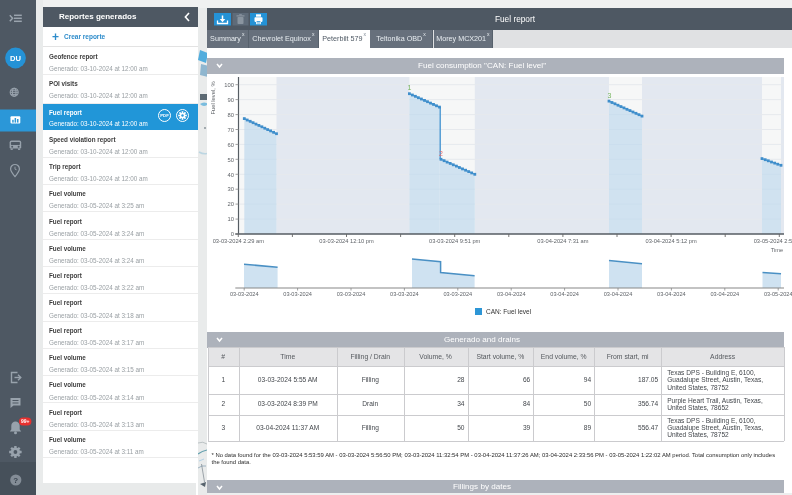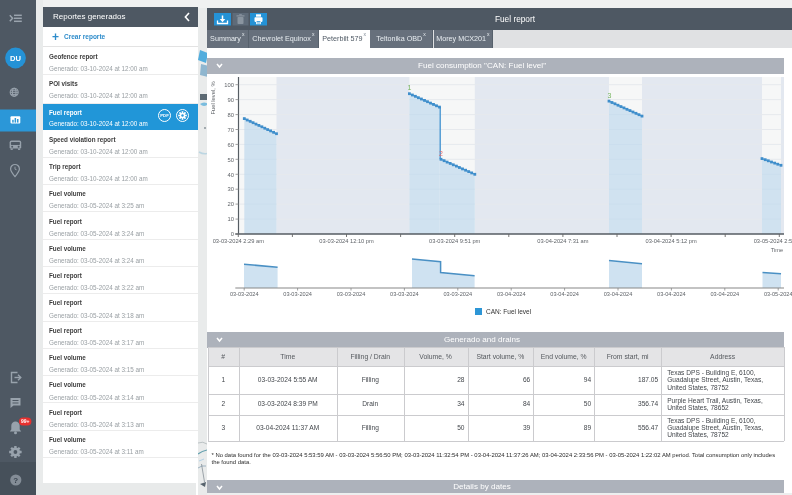--- a/index.html
+++ b/index.html
@@ -1,20 +1,20 @@
 <!DOCTYPE html>
 <html><head><meta charset="utf-8">
 <style>
 * { margin:0; padding:0; box-sizing:border-box; }
 html,body { width:792px; height:495px; overflow:hidden; font-family:"Liberation Sans",sans-serif; background:#fff; }
 .abs { position:absolute; }
 
 #panel { position:absolute; left:43px; top:7px; width:155px; height:476px; background:#fff; }
 #phead { position:absolute; left:0; top:0; width:155px; height:20px; background:#4e5863; color:#fff;
-  font-size:8px; font-weight:normal; line-height:20px; padding-left:10px; }
+  font-size:8px; font-weight:bold; line-height:20px; padding-left:16px; }
 #crear { position:absolute; left:0; top:20px; width:155px; height:20.3px; border-bottom:1px solid #e3e3e3;
   color:#2e8ccb; font-size:6.5px; font-weight:bold; line-height:20px; padding-left:21px; }
 #crear .plus { position:absolute; left:9px; top:0; font-size:12px; font-weight:bold; }
 .prow { position:absolute; left:0; width:155px; height:27.2px; border-bottom:1px solid #ececec; background:#fff; }
 .prow .pt { position:absolute; left:6px; top:5.2px; font-size:6.3px; font-weight:bold; color:#3c3c3c; }
 .prow .ps { position:absolute; left:6px; top:17.4px; font-size:6.3px; color:#9aa0a4; }
 .prow.sel { background:#2196d8; border-bottom:1px solid #2196d8; }
 .prow.sel .pt, .prow.sel .ps { color:#fff; }
 .prow.sel .ps { top:15.8px; }
 .pbtn { position:absolute; top:5.1px; width:13px; height:13px; border:1.2px solid #fff; border-radius:50%; }
@@ -475,14 +475,14 @@
 <div style="position:absolute;left:403.5px;top:414.5px;width:64.0px;height:26.0px;text-align:right;padding-right:3px;line-height:26.0px;font-size:6.6px;color:#43474c;overflow:hidden;box-sizing:border-box">50</div>
 <div style="position:absolute;left:467.5px;top:414.5px;width:65.8px;height:26.0px;text-align:right;padding-right:3px;line-height:26.0px;font-size:6.6px;color:#43474c;overflow:hidden;box-sizing:border-box">39</div>
 <div style="position:absolute;left:533.3px;top:414.5px;width:60.8px;height:26.0px;text-align:right;padding-right:3px;line-height:26.0px;font-size:6.6px;color:#43474c;overflow:hidden;box-sizing:border-box">89</div>
 <div style="position:absolute;left:594.1px;top:414.5px;width:67.1px;height:26.0px;text-align:right;padding-right:3px;line-height:26.0px;font-size:6.6px;color:#43474c;overflow:hidden;box-sizing:border-box">556.47</div>
 <div style="position:absolute;left:667.2px;top:416.6px;width:112.8px;font-size:6.6px;color:#43474c;line-height:7.3px">Texas DPS - Building E, 6100,<br>Guadalupe Street, Austin, Texas,<br>United States, 78752</div>
 <div class="abs" style="left:211.5px;top:452px;width:568px;font-size:5.9px;color:#2b2b2b;line-height:7.4px">* No data found for the 03-03-2024 5:53:59 AM - 03-03-2024 5:56:50 PM; 03-03-2024 11:32:54 PM - 03-04-2024 11:37:26 AM; 03-04-2024 2:33:56 PM - 03-05-2024 1:22:02 AM period. Total consumption only includes the found data.</div>
 <div class="secbar" style="top:479.5px;height:13px;line-height:13px">
     <svg width="7" height="6" viewBox="0 0 7 6" style="position:absolute;left:9px;top:5px">
       <path d="M1 1 L3.5 4 L6 1" stroke="#fff" stroke-width="1.5" fill="none"></path>
     </svg>
-    <span class="ttl">Details by dates</span>
+    <span class="ttl">Fillings by dates</span>
   </div>
 <div class="abs" style="left:207px;top:492.5px;width:585px;height:2.5px;background:#edefef"></div>
 </body></html>

